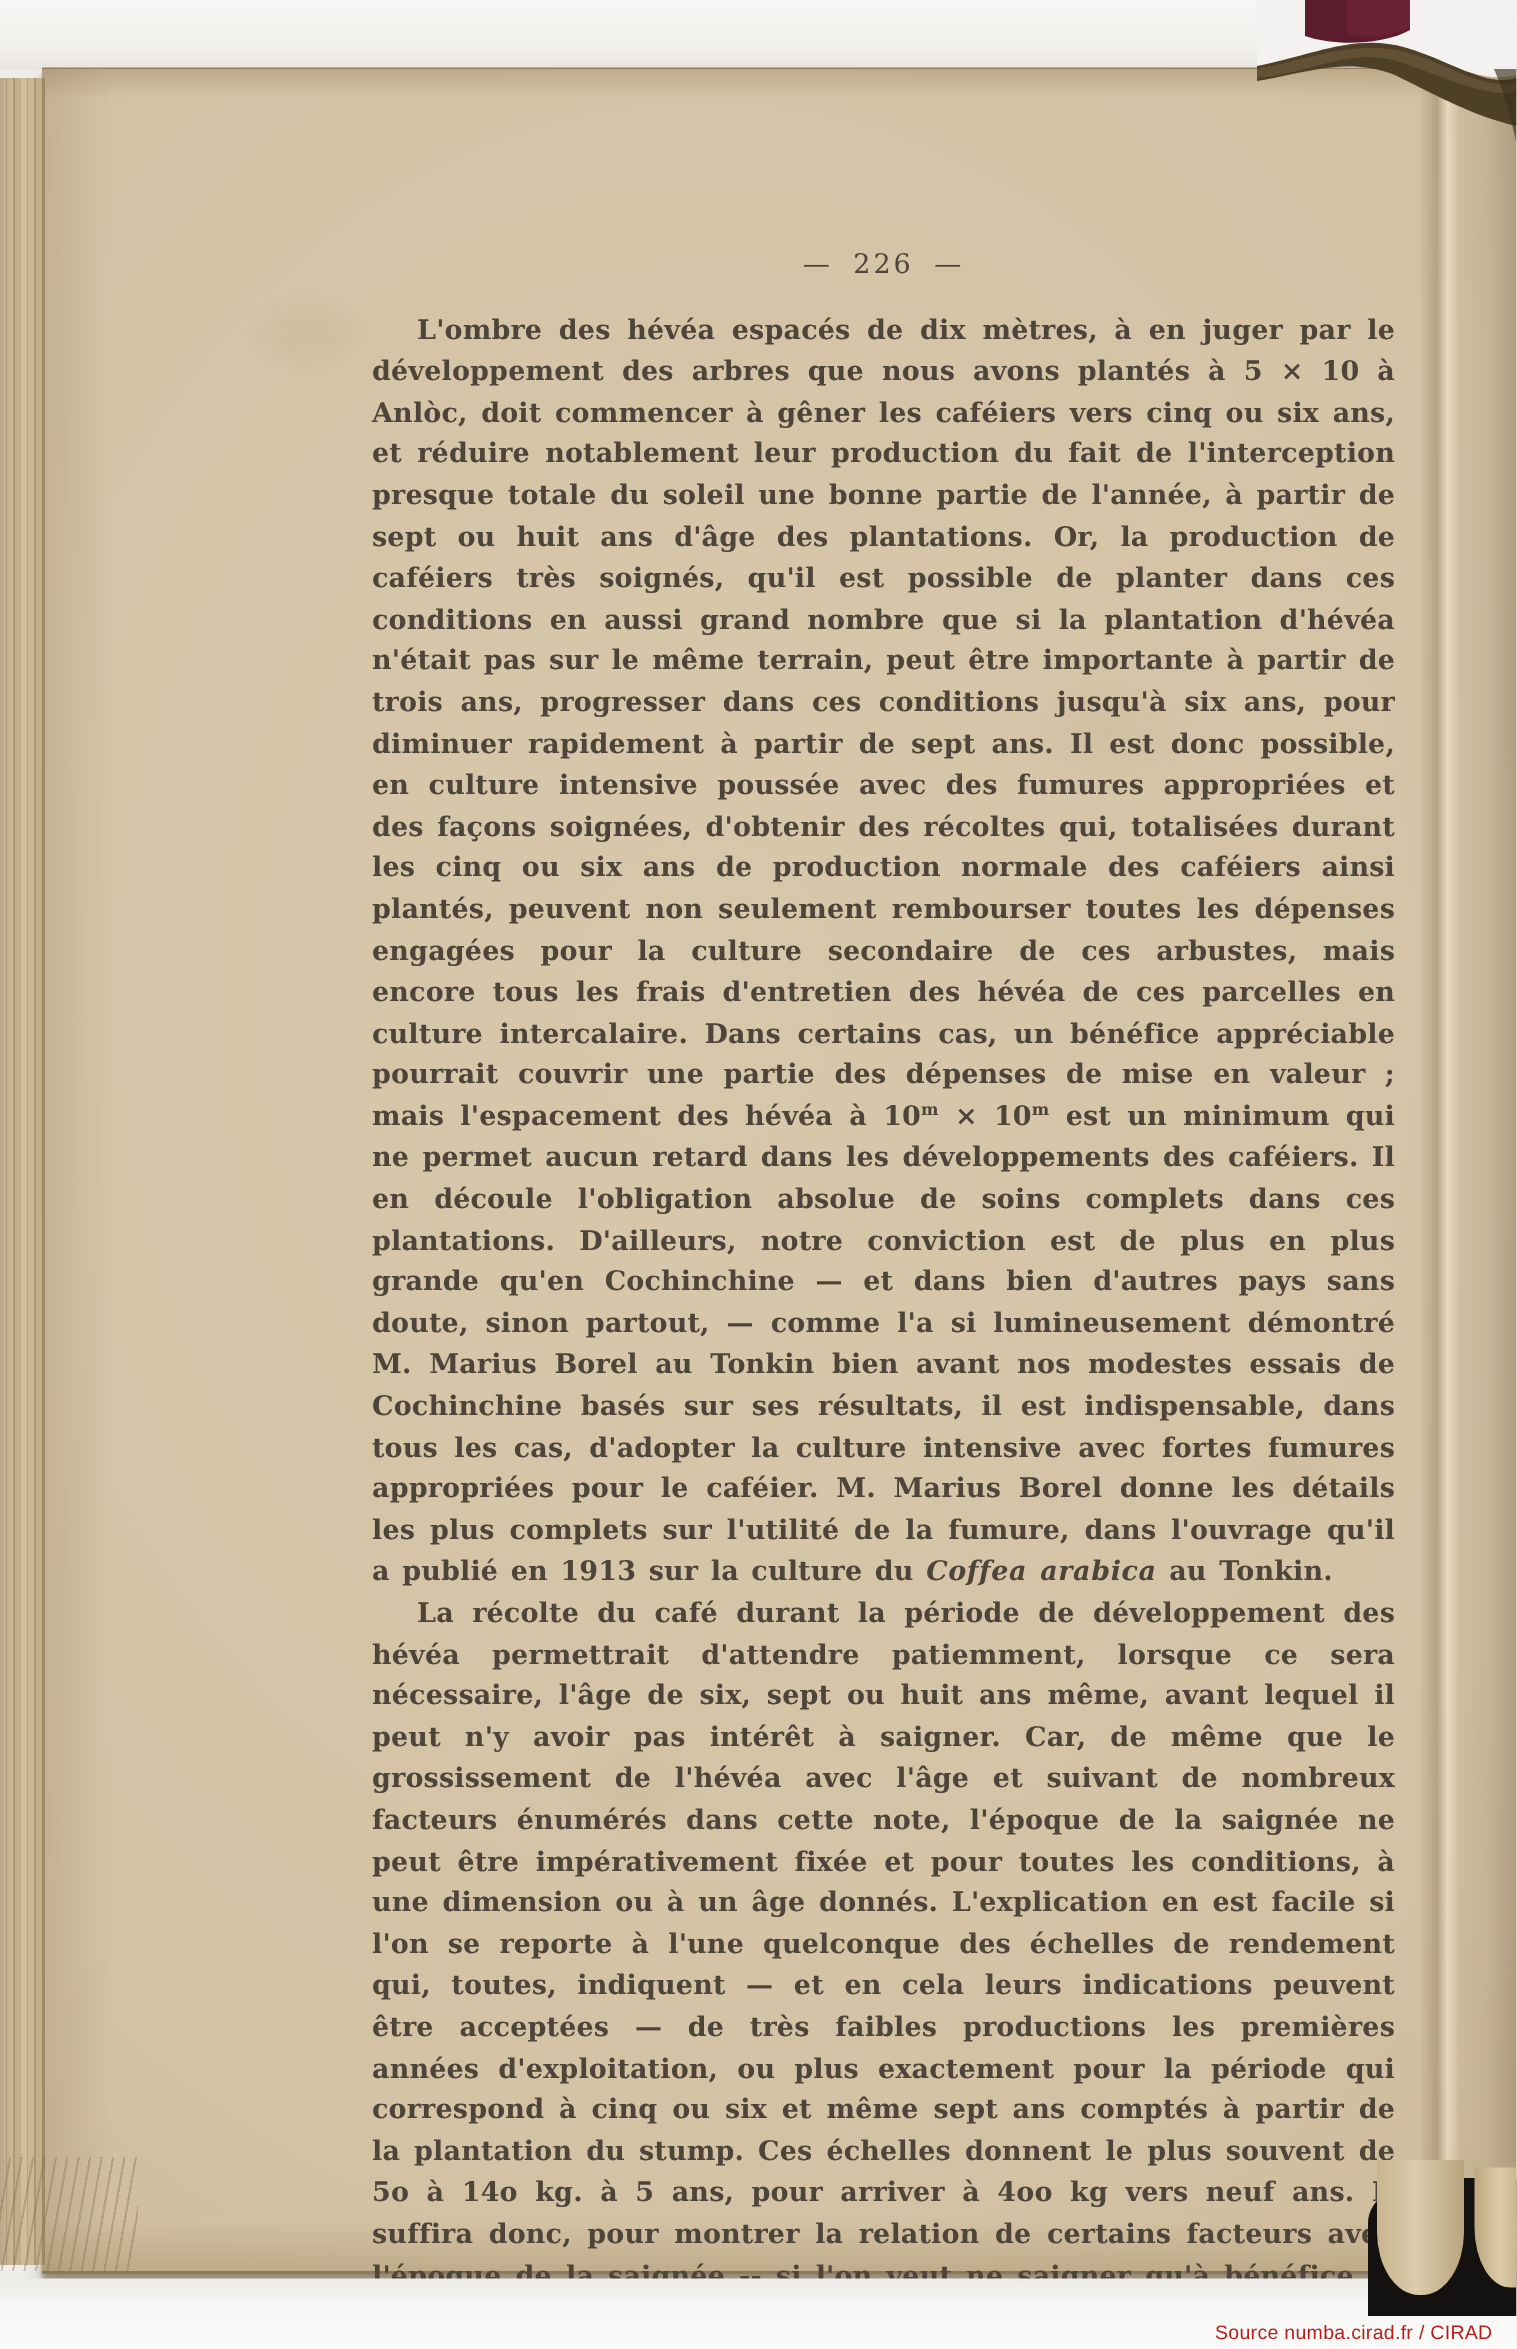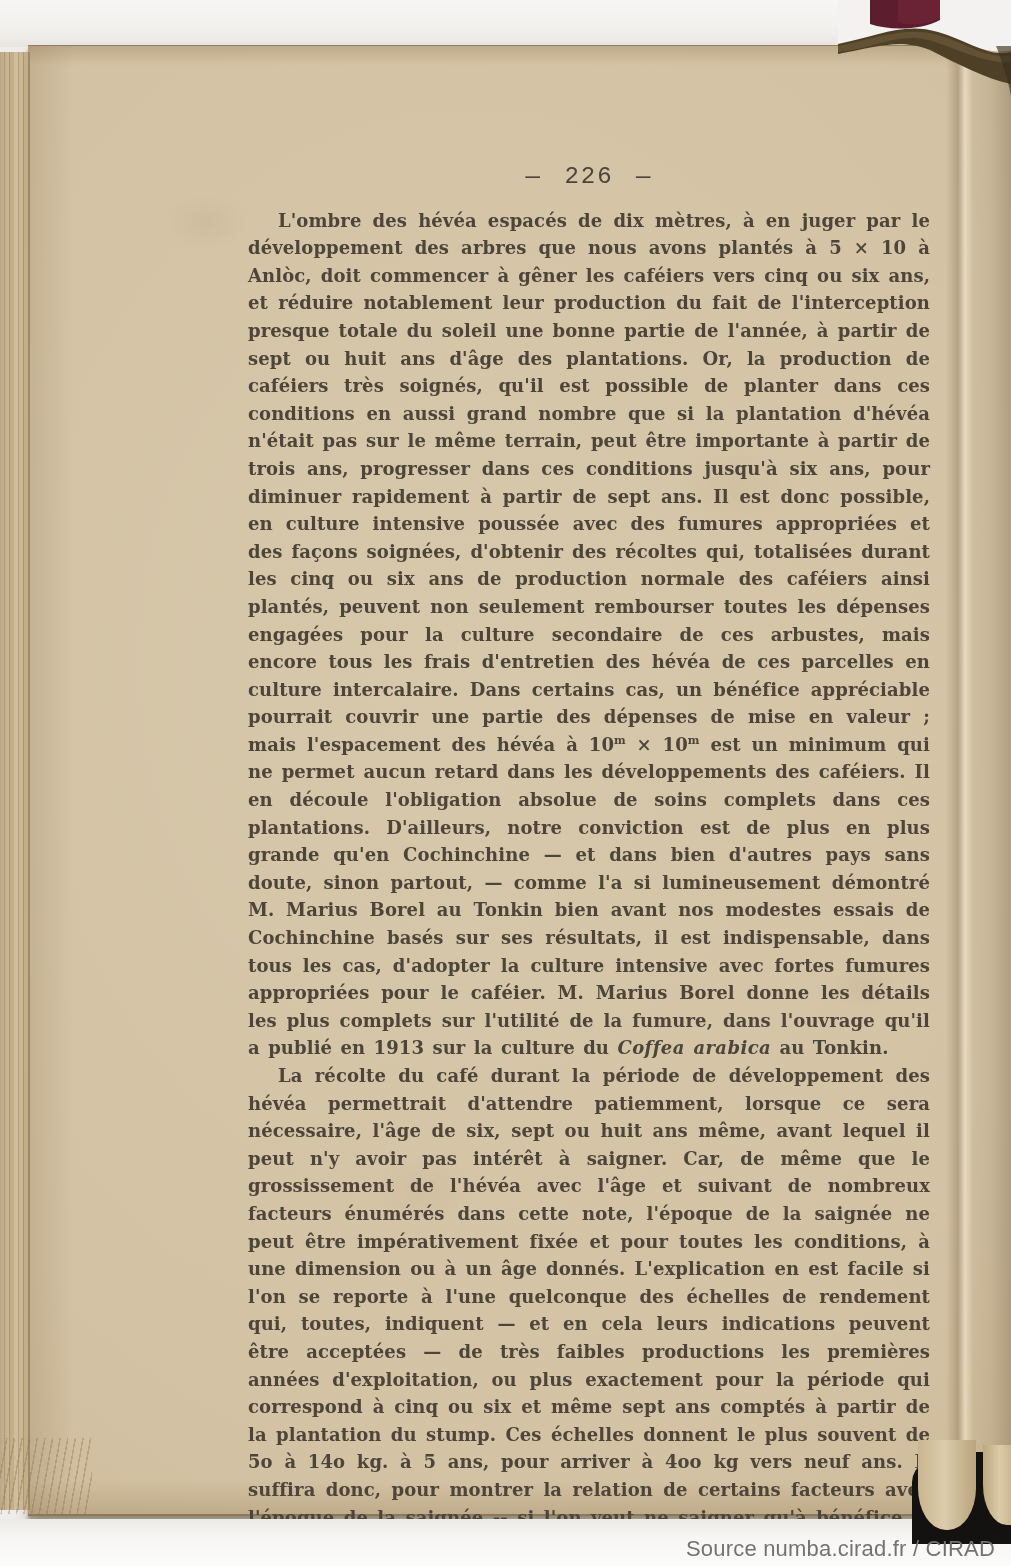--- a/index.html
+++ b/index.html
@@ -76,30 +76,30 @@
     background:linear-gradient(90deg,#bda87f,#dccba9 60%,#cbb892);
     border-bottom-left-radius:24px 40px;
   }
   
   .text-block{
     position:absolute;left:248px;top:163px;width:682px;
     color:#4e453a;font-size:18px;line-height:27.6px;
     text-align:justify;letter-spacing:.1px;word-spacing:2px;
   }
   .page-number{
-    text-align:center;font-size:24px;letter-spacing:2px;
-    margin:0 0 16px 0;word-spacing:6px;font-family:Liberation Mono, monospace;
+    text-align:center;font-size:18px;letter-spacing:2px;
+    margin:0 0 16px 0;word-spacing:6px;
   }
   .text-block p{margin:0;text-indent:30px;font-weight:bold;}
   .text-block sup{font-size:11px;line-height:0;}
   .text-block i{letter-spacing:.4px;}
   .watermark{
     position:absolute;right:16px;bottom:4px;
     font-family:"Liberation Sans","DejaVu Sans",sans-serif;
-    font-size:22px;color:#737373;letter-spacing:.2px;
+    font-size:13px;color:#b91c1c;letter-spacing:.2px;
   }
 </style>
 </head>
 <body>
 
 <div class="top-white"></div>
 <div class="page"></div>
 <div class="left-stack"></div>
 <div class="left-fan"></div>
 <div class="fold"></div>

